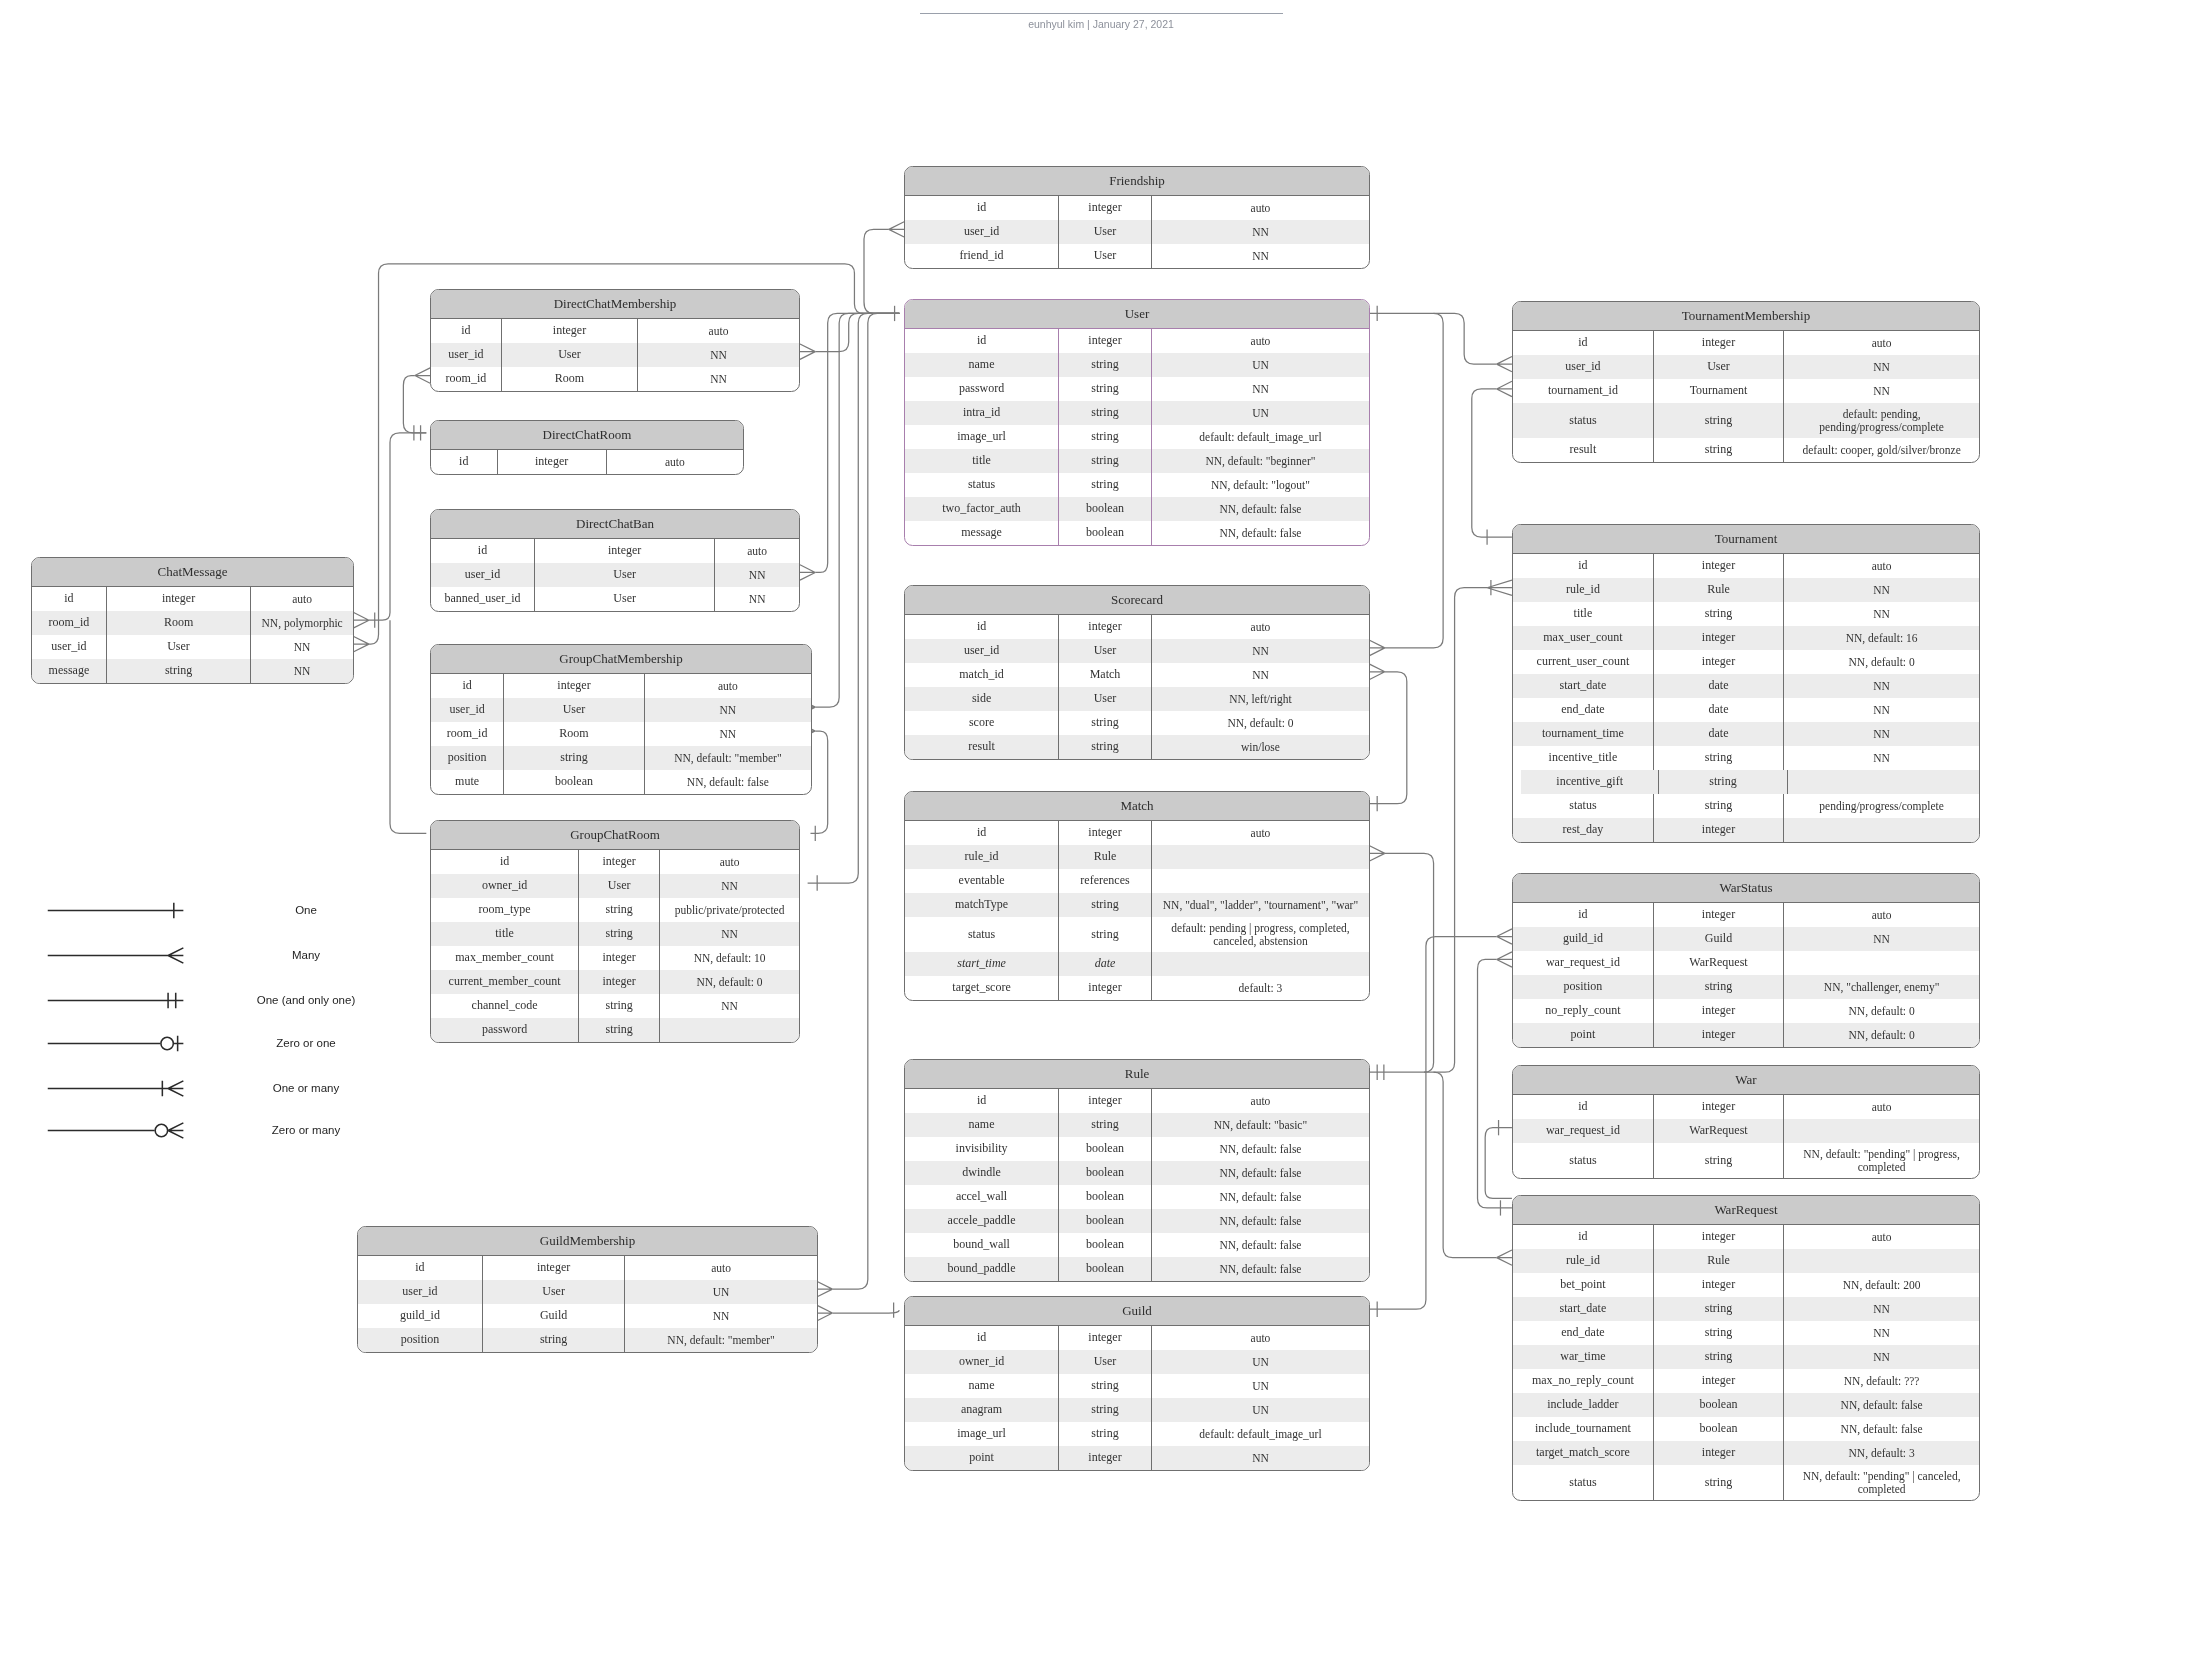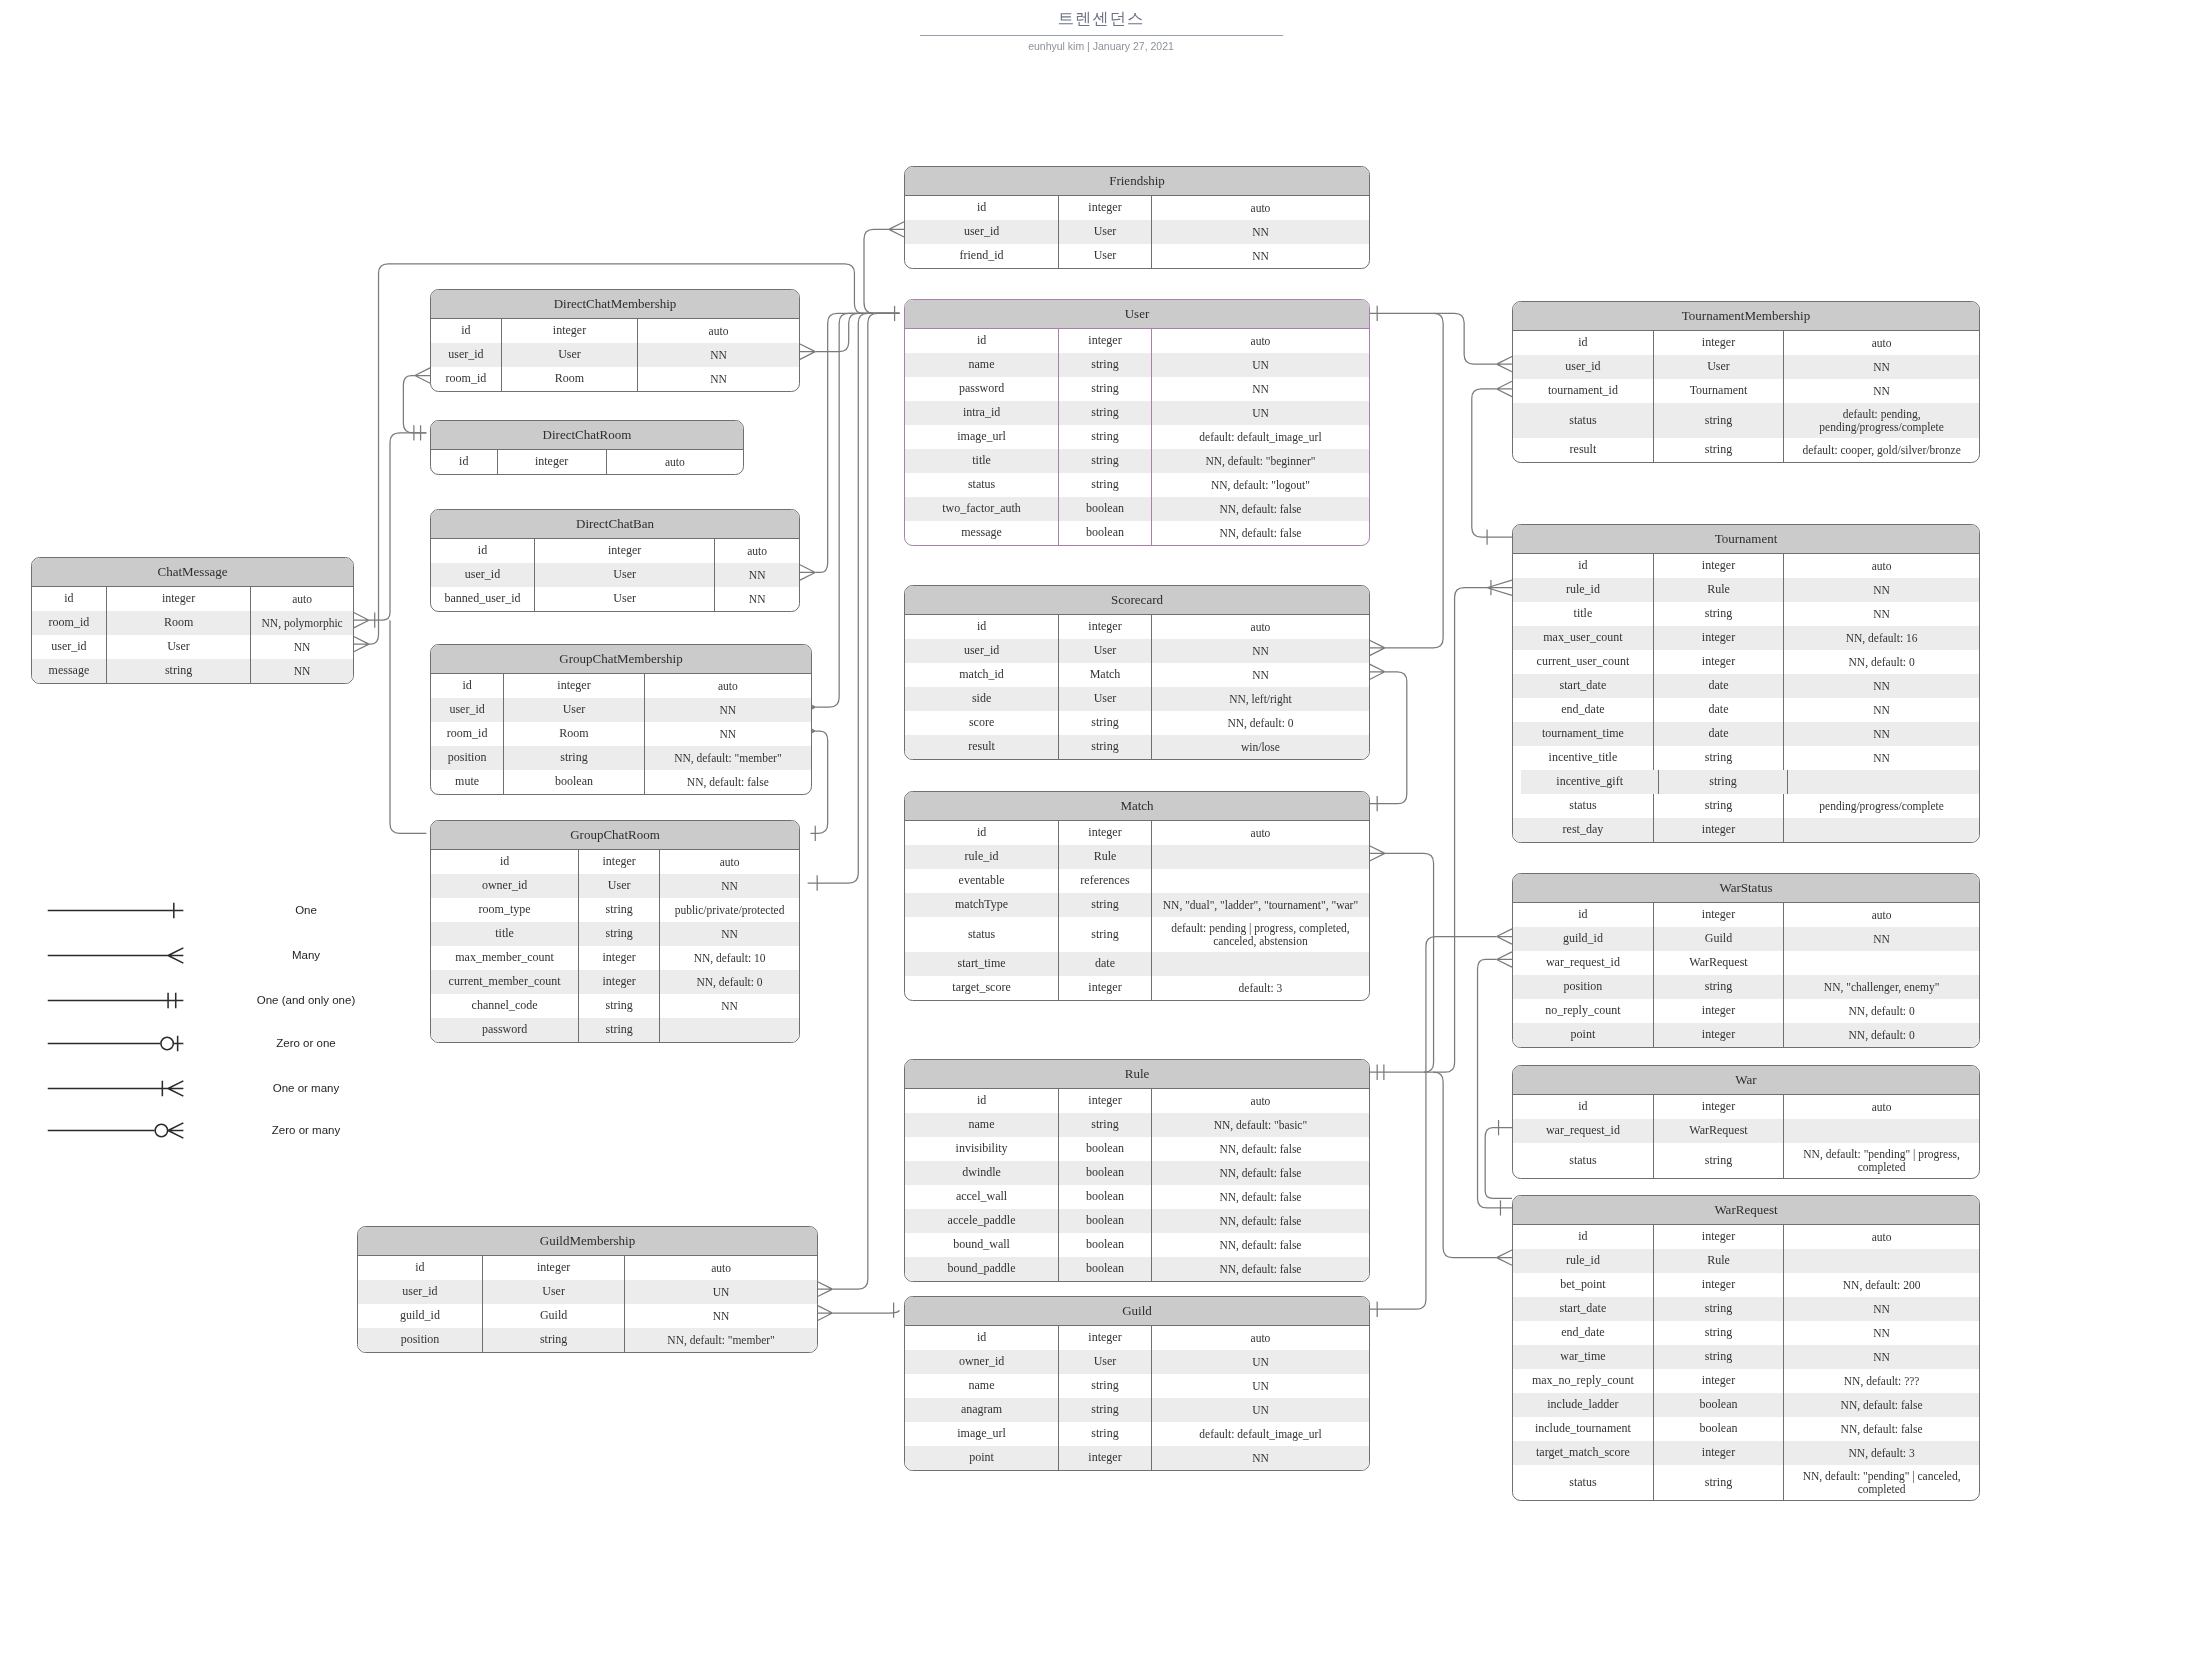--- a/index.html
+++ b/index.html
@@ -35,21 +35,20 @@
   .legend-item svg{position:absolute;left:0;top:0;}
   .legend-item .lbl{position:absolute;left:239px;top:4.8px;width:134px;text-align:center;
                     font-size:11.5px;color:#1f1f1f;font-family:"Liberation Sans",sans-serif;}
   .lw{stroke:#2b2b2b;stroke-width:1.6;fill:none;}
   .lwc{stroke:#2b2b2b;stroke-width:1.6;fill:#ffffff;}
 </style>
 </head>
 <body>
 
 <div class="titlewrap">
-  <div class="dtitle">트렌센던스</div>
   <div class="trule"></div>
   <div class="dsub">eunhyul kim  |  January 27, 2021</div>
 </div>
 
 <svg class="wires" width="2202" height="1659" viewBox="0 0 2304 1736">
 
   <path class="w" d="M930,240 H914 Q904,240 904,250 V316 Q904,328 914,328 H941"></path>
   <path class="w" d="M853,368 H878 Q888,368 888,358 V338 Q888,328 898,328 H941"></path>
   <path class="w" d="M853,599 H858 Q866,599 866,589 V338 Q866,328 876,328 H941"></path>
   <path class="w" d="M853,740 H868 Q878,740 878,730 V338 Q878,328 888,328 H941"></path>
@@ -245,21 +244,21 @@
         <div class="row" style="grid-template-columns: 33% 20% 47%;">
           <div class="cell c1">matchType</div>
           <div class="cell c2">string</div>
           <div class="cell c3">NN, "dual", "ladder", "tournament", "war"</div>
         </div>
         <div class="row tall" style="grid-template-columns: 33% 20% 47%;">
           <div class="cell c1">status</div>
           <div class="cell c2">string</div>
           <div class="cell c3">default: pending | progress, completed, canceled, abstension</div>
         </div>
-        <div class="row" style="grid-template-columns: 33% 20% 47%;">
+        <div class="row" style="grid-template-columns: 33% 20% 47%; font-style: italic;">
           <div class="cell c1">start_time</div>
           <div class="cell c2">date</div>
           <div class="cell c3"></div>
         </div>
         <div class="row" style="grid-template-columns: 33% 20% 47%;">
           <div class="cell c1">target_score</div>
           <div class="cell c2">integer</div>
           <div class="cell c3">default: 3</div>
         </div>
       </div>

